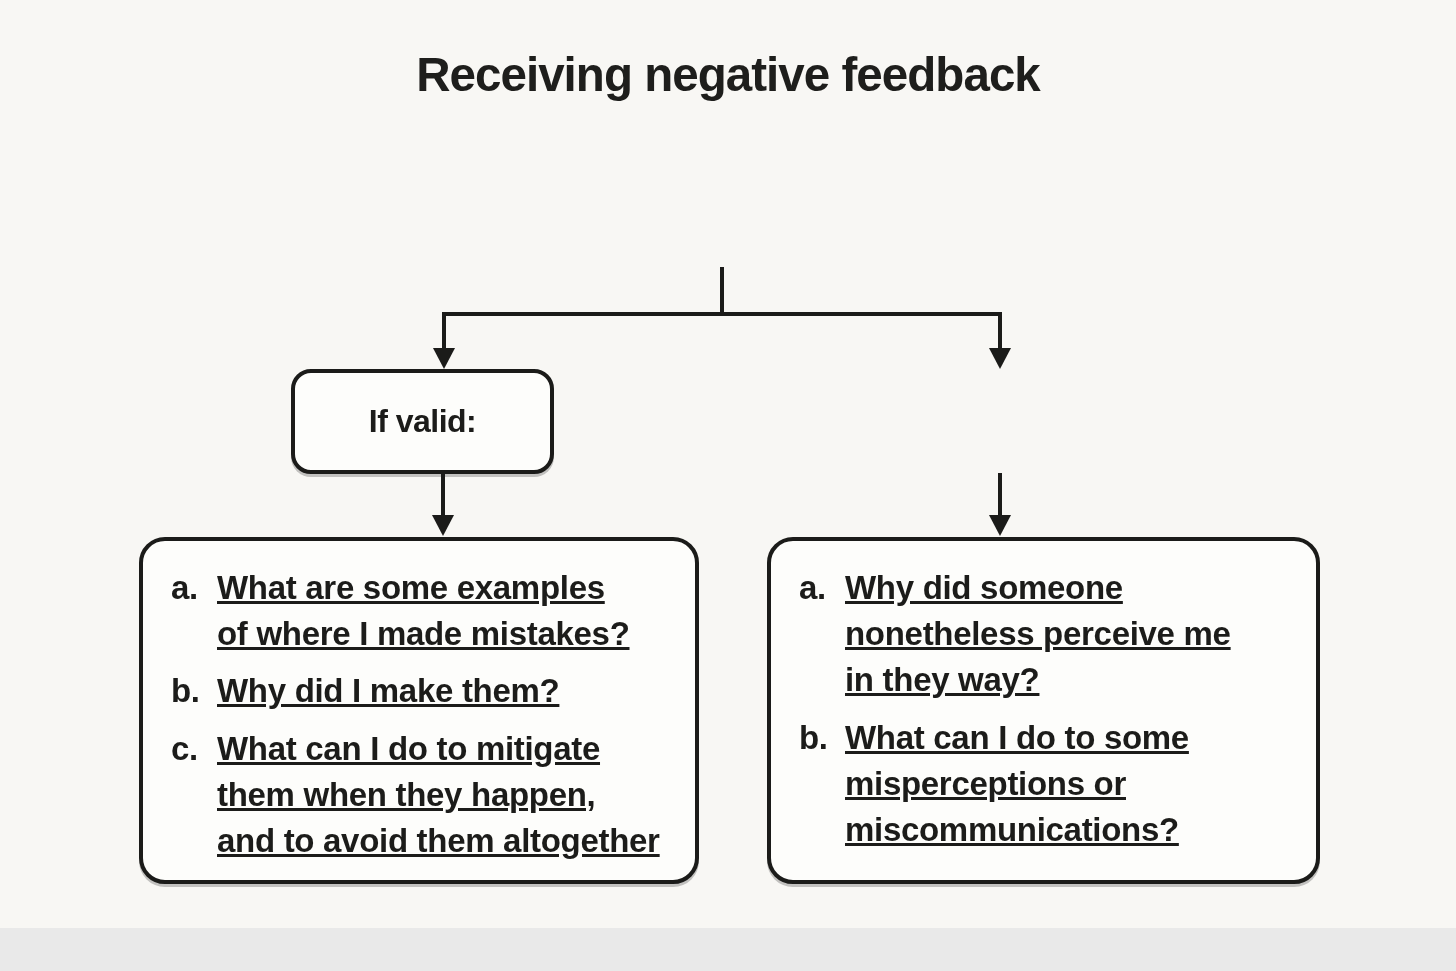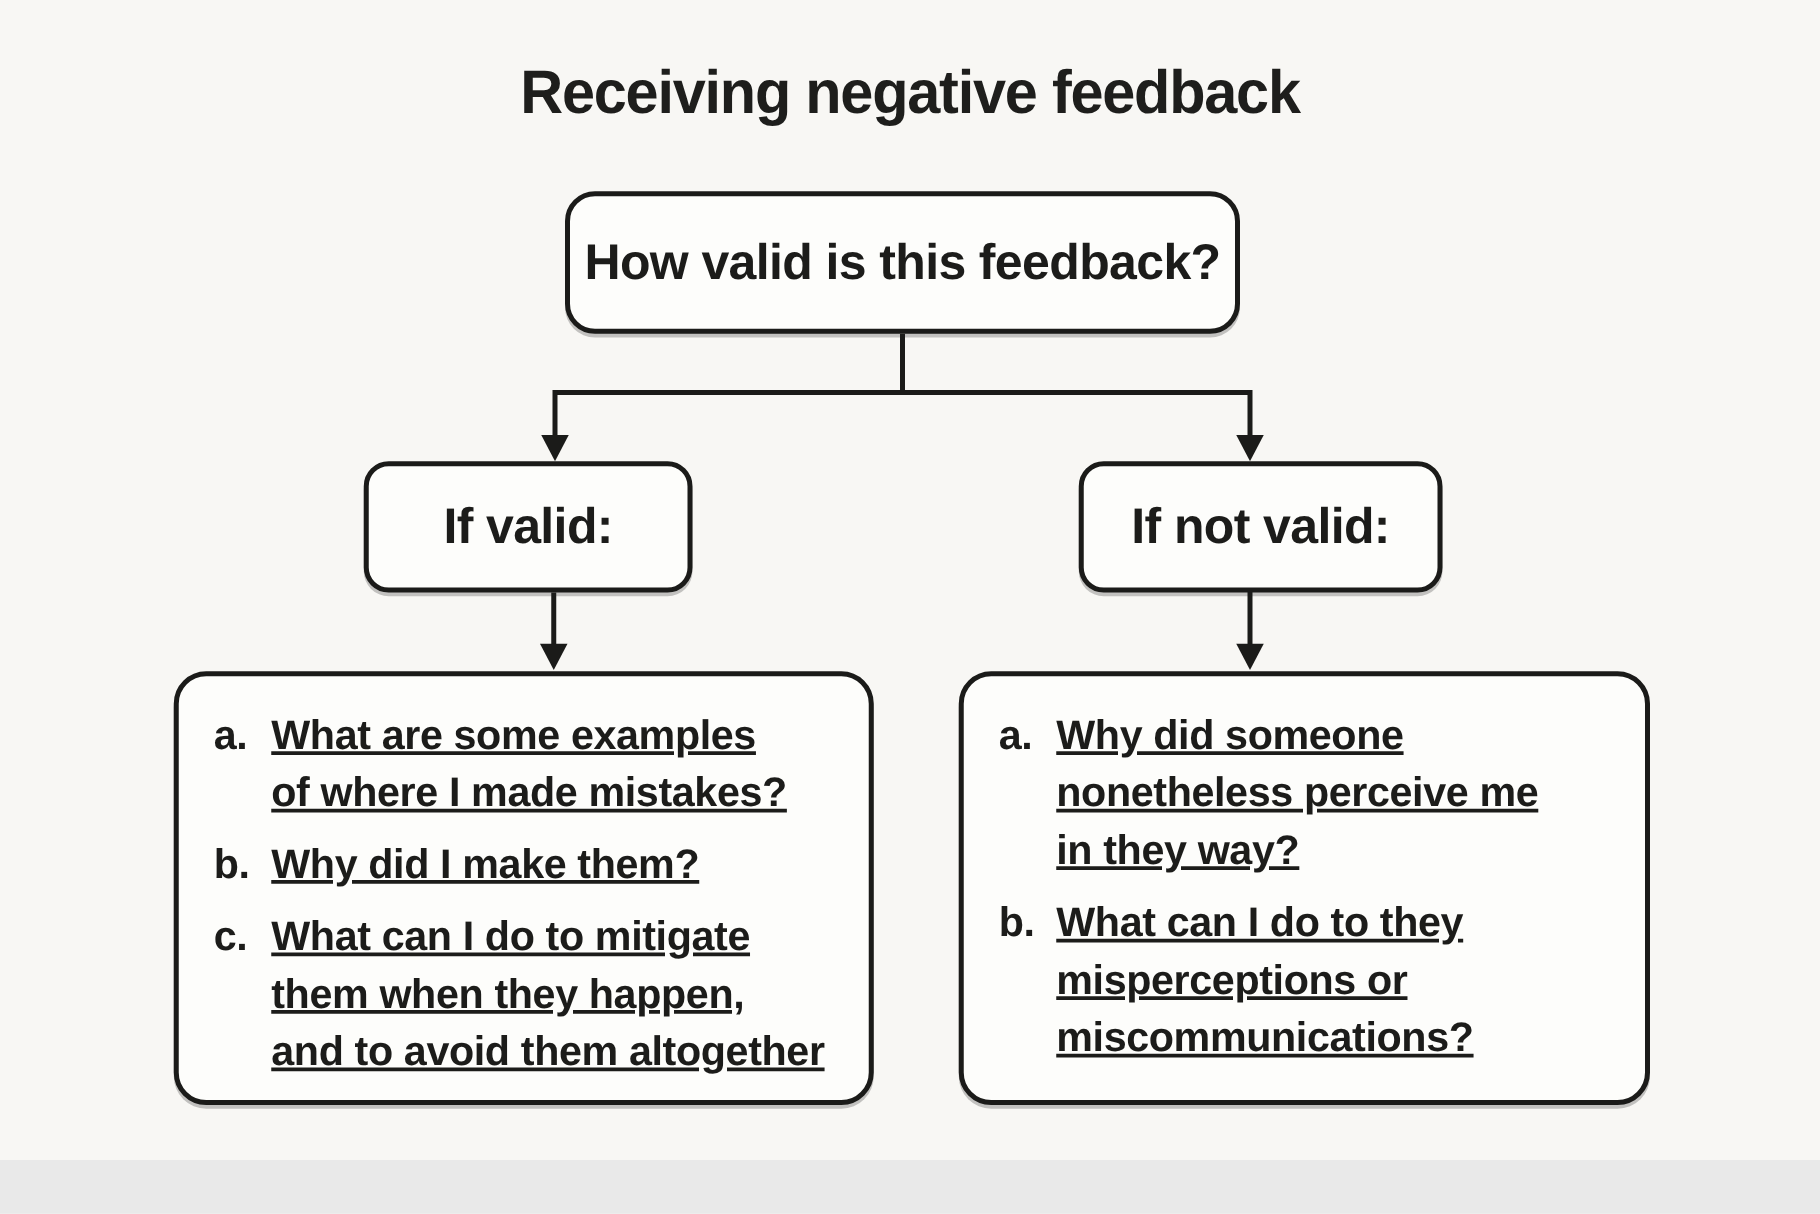--- a/index.html
+++ b/index.html
@@ -52,21 +52,21 @@
   }
   .node-root {
     left: 452px; top: 153px;
     width: 540px; height: 114px;
     border-radius: 24px;
     font-size: 40px; font-weight: 700;
     letter-spacing: -0.5px;
   }
   .node-branch {
     border-radius: 20px;
-    font-size: 40px; font-weight: 700;
+    font-size: 32px; font-weight: 700;
     letter-spacing: -0.5px;
   }
   .node-branch-valid    { left: 291px; top: 369px; width: 263px; height: 105px; }
   .node-branch-notvalid { left: 863px; top: 369px; width: 291px; height: 105px; }
   .node-details {
     border-radius: 26px;
     padding: 24px 20px 0 28px;
   }
   .node-details-valid    { left: 139px; top: 537px; width: 560px; height: 347px; }
   .node-details-notvalid { left: 767px; top: 537px; width: 553px; height: 347px; }
@@ -101,31 +101,25 @@
       <path d="M1000 473 V519"></path>
     </g>
     <g fill="#1b1b19">
       <polygon points="433,348 455,348 444,369"></polygon>
       <polygon points="989,348 1011,348 1000,369"></polygon>
       <polygon points="432,515 454,515 443,536"></polygon>
       <polygon points="989,515 1011,515 1000,536"></polygon>
     </g>
   </svg>
 
-  <div class="node centered node-root">
-    <span>How valid is this feedback?</span>
-  </div>
 
   <div class="node centered node-branch node-branch-valid">
     <span>If valid:</span>
   </div>
 
-  <div class="node centered node-branch node-branch-notvalid">
-    <span>If not valid:</span>
-  </div>
 
   <div class="node node-details node-details-valid">
     <div class="q-list">
       <div class="q-item">
         <span class="q-marker">a.</span>
         <span class="q-text">What are some examples
 of where I made mistakes?</span>
       </div>
       <div class="q-item">
         <span class="q-marker">b.</span>
@@ -143,20 +137,20 @@
   <div class="node node-details node-details-notvalid">
     <div class="q-list">
       <div class="q-item">
         <span class="q-marker">a.</span>
         <span class="q-text">Why did someone
 nonetheless perceive me
 in they way?</span>
       </div>
       <div class="q-item">
         <span class="q-marker">b.</span>
-        <span class="q-text">What can I do to they
+        <span class="q-text">What can I do to some
 misperceptions or
 miscommunications?</span>
       </div>
     </div>
   </div>
 
 </div>
 
 </body></html>

